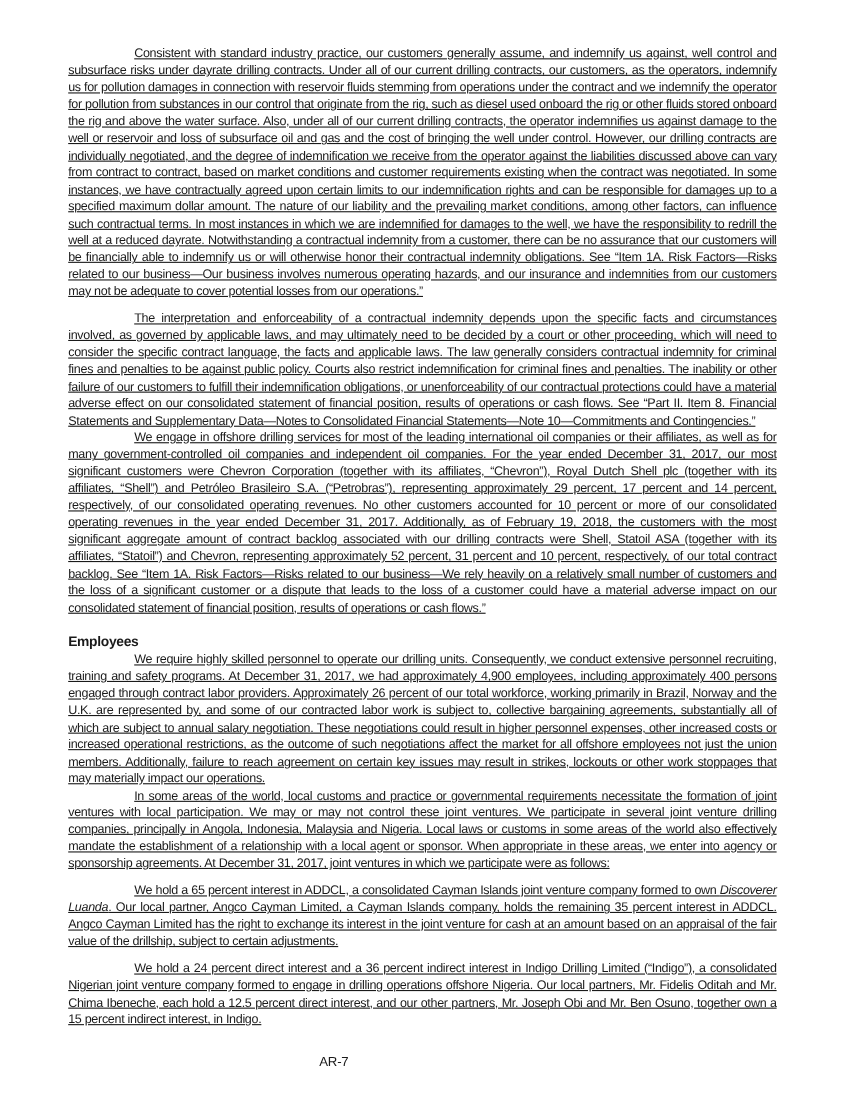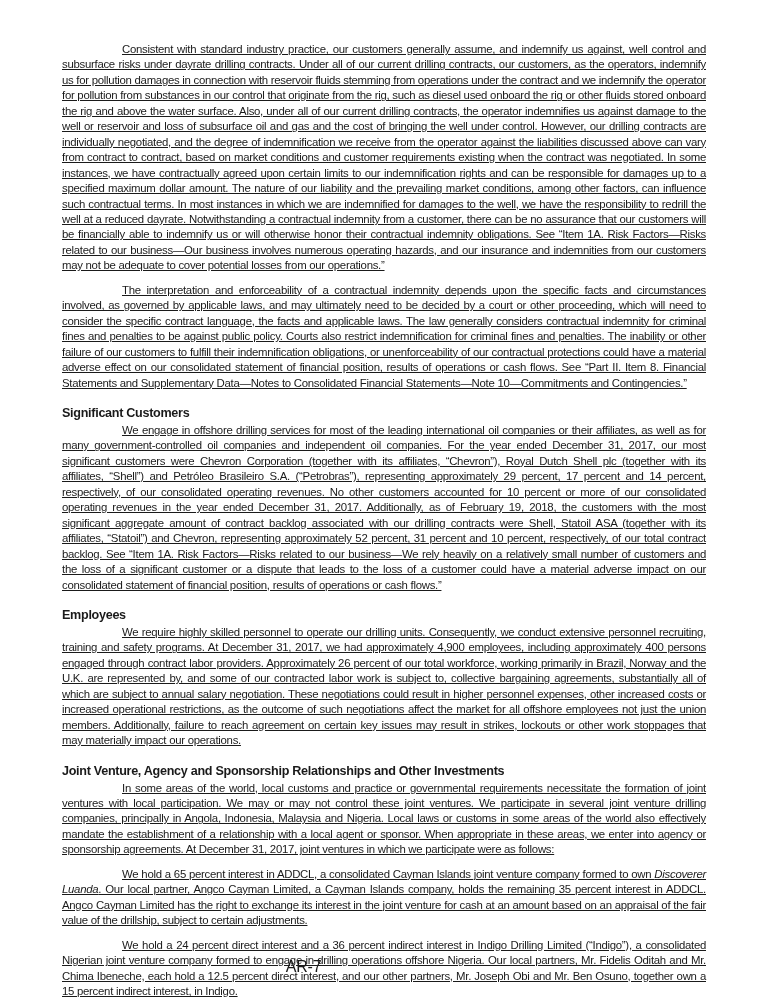--- a/index.html
+++ b/index.html
@@ -40,44 +40,42 @@
       line-height: 16px;
       letter-spacing: -0.3px;
     }
     .italic { font-style: italic; }
     .footer {
       position: absolute;
       left: 0;
       width: 607px;
       top: 958px;
       text-align: center;
-      font-size: 16px;
+      font-size: 12px;
       letter-spacing: -0.2px;
     }
   </style>
 </head>
 <body>
 
 <div class="page">
 
   <p class="para">Consistent with standard industry practice, our customers generally assume, and indemnify us against, well control and subsurface risks under dayrate drilling contracts.  Under all of our current drilling contracts, our customers, as the operators, indemnify us for pollution damages in connection with reservoir fluids stemming from operations under the contract and we indemnify the operator for pollution from substances in our control that originate from the rig, such as diesel used onboard the rig or other fluids stored onboard the rig and above the water surface.  Also, under all of our current drilling contracts, the operator indemnifies us against damage to the well or reservoir and loss of subsurface oil and gas and the cost of bringing the well under control.  However, our drilling contracts are individually negotiated, and the degree of indemnification we receive from the operator against the liabilities discussed above can vary from contract to contract, based on market conditions and customer requirements existing when the contract was negotiated.  In some instances, we have contractually agreed upon certain limits to our indemnification rights and can be responsible for damages up to a specified maximum dollar amount.  The nature of our liability and the prevailing market conditions, among other factors, can influence such contractual terms.  In most instances in which we are indemnified for damages to the well, we have the responsibility to redrill the well at a reduced dayrate.  Notwithstanding a contractual indemnity from a customer, there can be no assurance that our customers will be financially able to indemnify us or will otherwise honor their contractual indemnity obligations.  See “Item 1A. Risk Factors—Risks related to our business—Our business involves numerous operating hazards, and our insurance and indemnities from our customers may not be adequate to cover potential losses from our operations.”</p>
   <p class="para">The interpretation and enforceability of a contractual indemnity depends upon the specific facts and circumstances involved, as governed by applicable laws, and may ultimately need to be decided by a court or other proceeding, which will need to consider the specific contract language, the facts and applicable laws.  The law generally considers contractual indemnity for criminal fines and penalties to be against public policy.  Courts also restrict indemnification for criminal fines and penalties.  The inability or other failure of our customers to fulfill their indemnification obligations, or unenforceability of our contractual protections could have a material adverse effect on our consolidated statement of financial position, results of operations or cash flows.   See “Part II. Item 8. Financial Statements and Supplementary Data—Notes to Consolidated Financial Statements—Note 10—Commitments and Contingencies.”</p>
 
   <section>
-    <h2 class="section">Significant Customers</h2>
     <p class="para">We engage in offshore drilling services for most of the leading international oil companies or their affiliates, as well as for many government-controlled oil companies and independent oil companies.  For the year ended December 31, 2017, our most significant customers were Chevron Corporation (together with its affiliates, “Chevron”), Royal Dutch Shell plc (together with its affiliates, “Shell”) and Petróleo Brasileiro S.A. (“Petrobras”), representing approximately 29 percent, 17 percent and 14 percent, respectively, of our consolidated operating revenues.  No other customers accounted for 10 percent or more of our consolidated operating revenues in the year ended December 31, 2017.  Additionally, as of February 19, 2018, the customers with the most significant aggregate amount of contract backlog associated with our drilling contracts were Shell, Statoil ASA (together with its affiliates, “Statoil”) and Chevron, representing approximately 52 percent, 31 percent and 10 percent, respectively, of our total contract backlog.  See “Item 1A. Risk Factors—Risks related to our business—We rely heavily on a relatively small number of customers and the loss of a significant customer or a dispute that leads to the loss of a customer could have a material adverse impact on our consolidated statement of financial position, results of operations or cash flows.”</p>
   </section>
 
   <section>
     <h2 class="section">Employees</h2>
     <p class="para">We require highly skilled personnel to operate our drilling units.  Consequently, we conduct extensive personnel recruiting, training and safety programs.  At December 31, 2017, we had approximately 4,900 employees, including approximately 400 persons engaged through contract labor providers.  Approximately 26 percent of our total workforce, working primarily in Brazil, Norway and the U.K. are represented by, and some of our contracted labor work is subject to, collective bargaining agreements, substantially all of which are subject to annual salary negotiation.  These negotiations could result in higher personnel expenses, other increased costs or increased operational restrictions, as the outcome of such negotiations affect the market for all offshore employees not just the union members.  Additionally, failure to reach agreement on certain key issues may result in strikes, lockouts or other work stoppages that may materially impact our operations.</p>
   </section>
 
   <section>
-    <h2 class="section">Joint Venture, Agency and Sponsorship Relationships and Other Investments</h2>
     <p class="para">In some areas of the world, local customs and practice or governmental requirements necessitate the formation of joint ventures with local participation.  We may or may not control these joint ventures.  We participate in several joint venture drilling companies, principally in Angola, Indonesia, Malaysia and Nigeria.  Local laws or customs in some areas of the world also effectively mandate the establishment of a relationship with a local agent or sponsor.  When appropriate in these areas, we enter into agency or sponsorship agreements.  At December 31, 2017, joint ventures in which we participate were as follows:</p>
     <p class="para"><span>We hold a 65 percent interest in ADDCL, a consolidated Cayman Islands joint venture company formed to own </span><span class="italic">Discoverer Luanda</span><span>.  Our local partner, Angco Cayman Limited, a Cayman Islands company, holds the remaining 35 percent interest in ADDCL.  Angco Cayman Limited has the right to exchange its interest in the joint venture for cash at an amount based on an appraisal of the fair value of the drillship, subject to certain adjustments.</span></p>
     <p class="para">We hold a 24 percent direct interest and a 36 percent indirect interest in Indigo Drilling Limited (“Indigo”), a consolidated Nigerian joint venture company formed to engage in drilling operations offshore Nigeria.   Our local partners, Mr. Fidelis Oditah and Mr. Chima Ibeneche, each hold a 12.5 percent direct interest, and our other partners, Mr. Joseph Obi and Mr. Ben Osuno, together own a 15 percent indirect interest, in Indigo.</p>
   </section>
 
 </div>
 
 <div class="footer">AR-7</div>
 
 </body></html>

